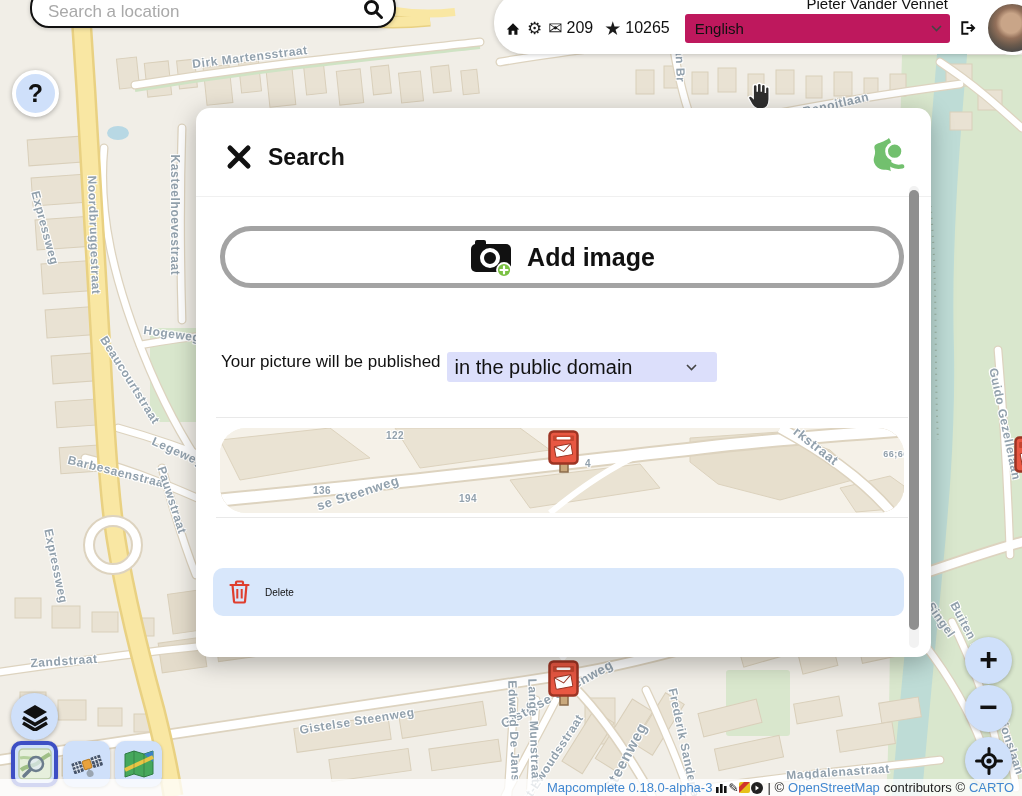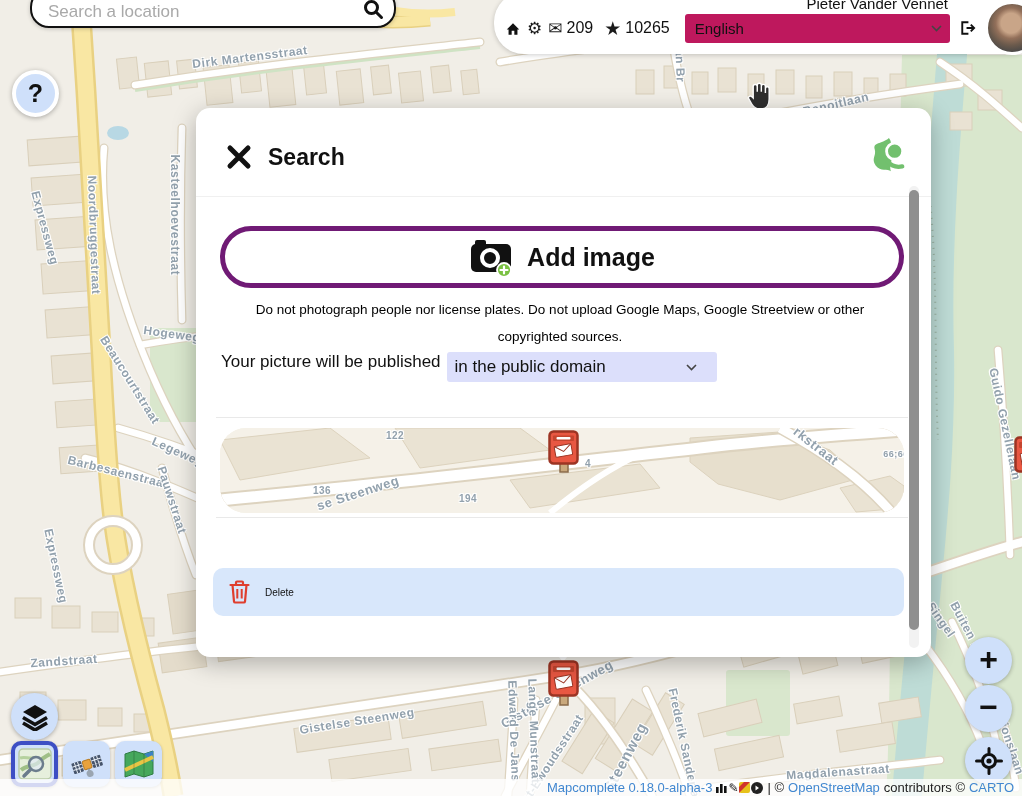--- a/index.html
+++ b/index.html
@@ -45,28 +45,28 @@
       display:flex;align-items:center;justify-content:center;font-size:25px;font-weight:bold;color:#111;
       box-shadow:0 1px 5px rgba(0,0,0,.3);cursor:pointer;}
   
   .modal{position:absolute;left:196px;top:108px;width:735px;height:549px;background:#fff;
       border-radius:14px;z-index:10;box-shadow:0 6px 24px rgba(0,0,0,.28);}
   .modal-header{display:flex;align-items:center;padding:26px 24px 16px 20px;border-bottom:1px solid #f0f0f0;}
   .close-btn{margin:0 16px 0 10px;cursor:pointer;display:flex;}
   .modal-title{font-size:23px;font-weight:bold;color:#111;}
   .mangrove{margin-left:auto;}
   .add-image-btn{position:absolute;left:24px;top:118px;width:684px;height:62px;box-sizing:border-box;
-      border:5px solid #701a75;border-radius:32px;background:#fff;display:flex;align-items:center;
+      border:5px solid #a3a3a3;border-radius:32px;background:#fff;display:flex;align-items:center;
       justify-content:center;gap:14px;cursor:pointer;}
   .add-image-label{font-size:25px;font-weight:bold;color:#111;}
   .disclaimer{position:absolute;left:34px;top:188px;width:660px;text-align:center;font-size:13.5px;
       color:#000;line-height:27px;}
   .license-row{position:absolute;left:25px;top:244px;display:flex;align-items:flex-start;font-size:17px;color:#111;}
   .license-select{margin-left:6px;width:270px;height:30px;background:#dcdffb;border-radius:3px;
-      display:flex;align-items:center;padding:0 20px 0 8px;font-size:17px;cursor:pointer;box-sizing:border-box;}
+      display:flex;align-items:center;padding:0 20px 0 8px;font-size:20px;cursor:pointer;box-sizing:border-box;}
   .license-select .val{flex:1;}
   .hr1{position:absolute;left:20px;top:309px;width:692px;border-top:1px solid #e9e9e9;}
   .hr2{position:absolute;left:20px;top:409px;width:692px;border-top:1px solid #e9e9e9;}
   .minimap{position:absolute;left:24px;top:320px;width:684px;height:85px;border-radius:26px;
       overflow:hidden;background:#f5f1e8;}
   .minimap .street-label{z-index:2;}
   .delete-row{position:absolute;left:17px;top:460px;width:691px;height:48px;background:#d8e7fb;
       border-radius:10px;display:flex;align-items:center;padding-left:16px;gap:15px;box-sizing:border-box;cursor:pointer;}
   .delete-label{font-size:10px;color:#111;}
   .scroll-track{position:absolute;right:12px;top:78px;width:10px;height:462px;background:#f2f2f2;border-radius:5px;}
@@ -369,21 +369,20 @@
     <svg width="44" height="40" viewBox="0 0 44 40">
       <rect x="6" y="3" width="11" height="7" rx="2" fill="#111"></rect>
       <rect x="2" y="7" width="40" height="28" rx="5" fill="#111"></rect>
       <circle cx="21" cy="21" r="8" fill="none" stroke="#fff" stroke-width="4"></circle>
       <circle cx="35" cy="33" r="7" fill="#7ac142" stroke="#fff" stroke-width="1.8"></circle>
       <path d="M35,29.5 V36.5 M31.5,33 H38.5" stroke="#fff" stroke-width="2.2" stroke-linecap="round"></path>
     </svg>
     <span class="add-image-label">Add image</span>
   </div>
 
-  <div class="disclaimer">Do not photograph people nor license plates. Do not upload Google Maps, Google Streetview or other copyrighted sources.</div>
 
   <div class="license-row">
     <span>Your picture will be published</span>
     <span class="license-select">
       <span class="val">in the public domain</span>
       <svg width="11" height="7" viewBox="0 0 11 7">
         <path d="M1,1 L5.5,5.5 L10,1" fill="none" stroke="#444" stroke-width="1.6"></path>
       </svg>
     </span>
   </div>

